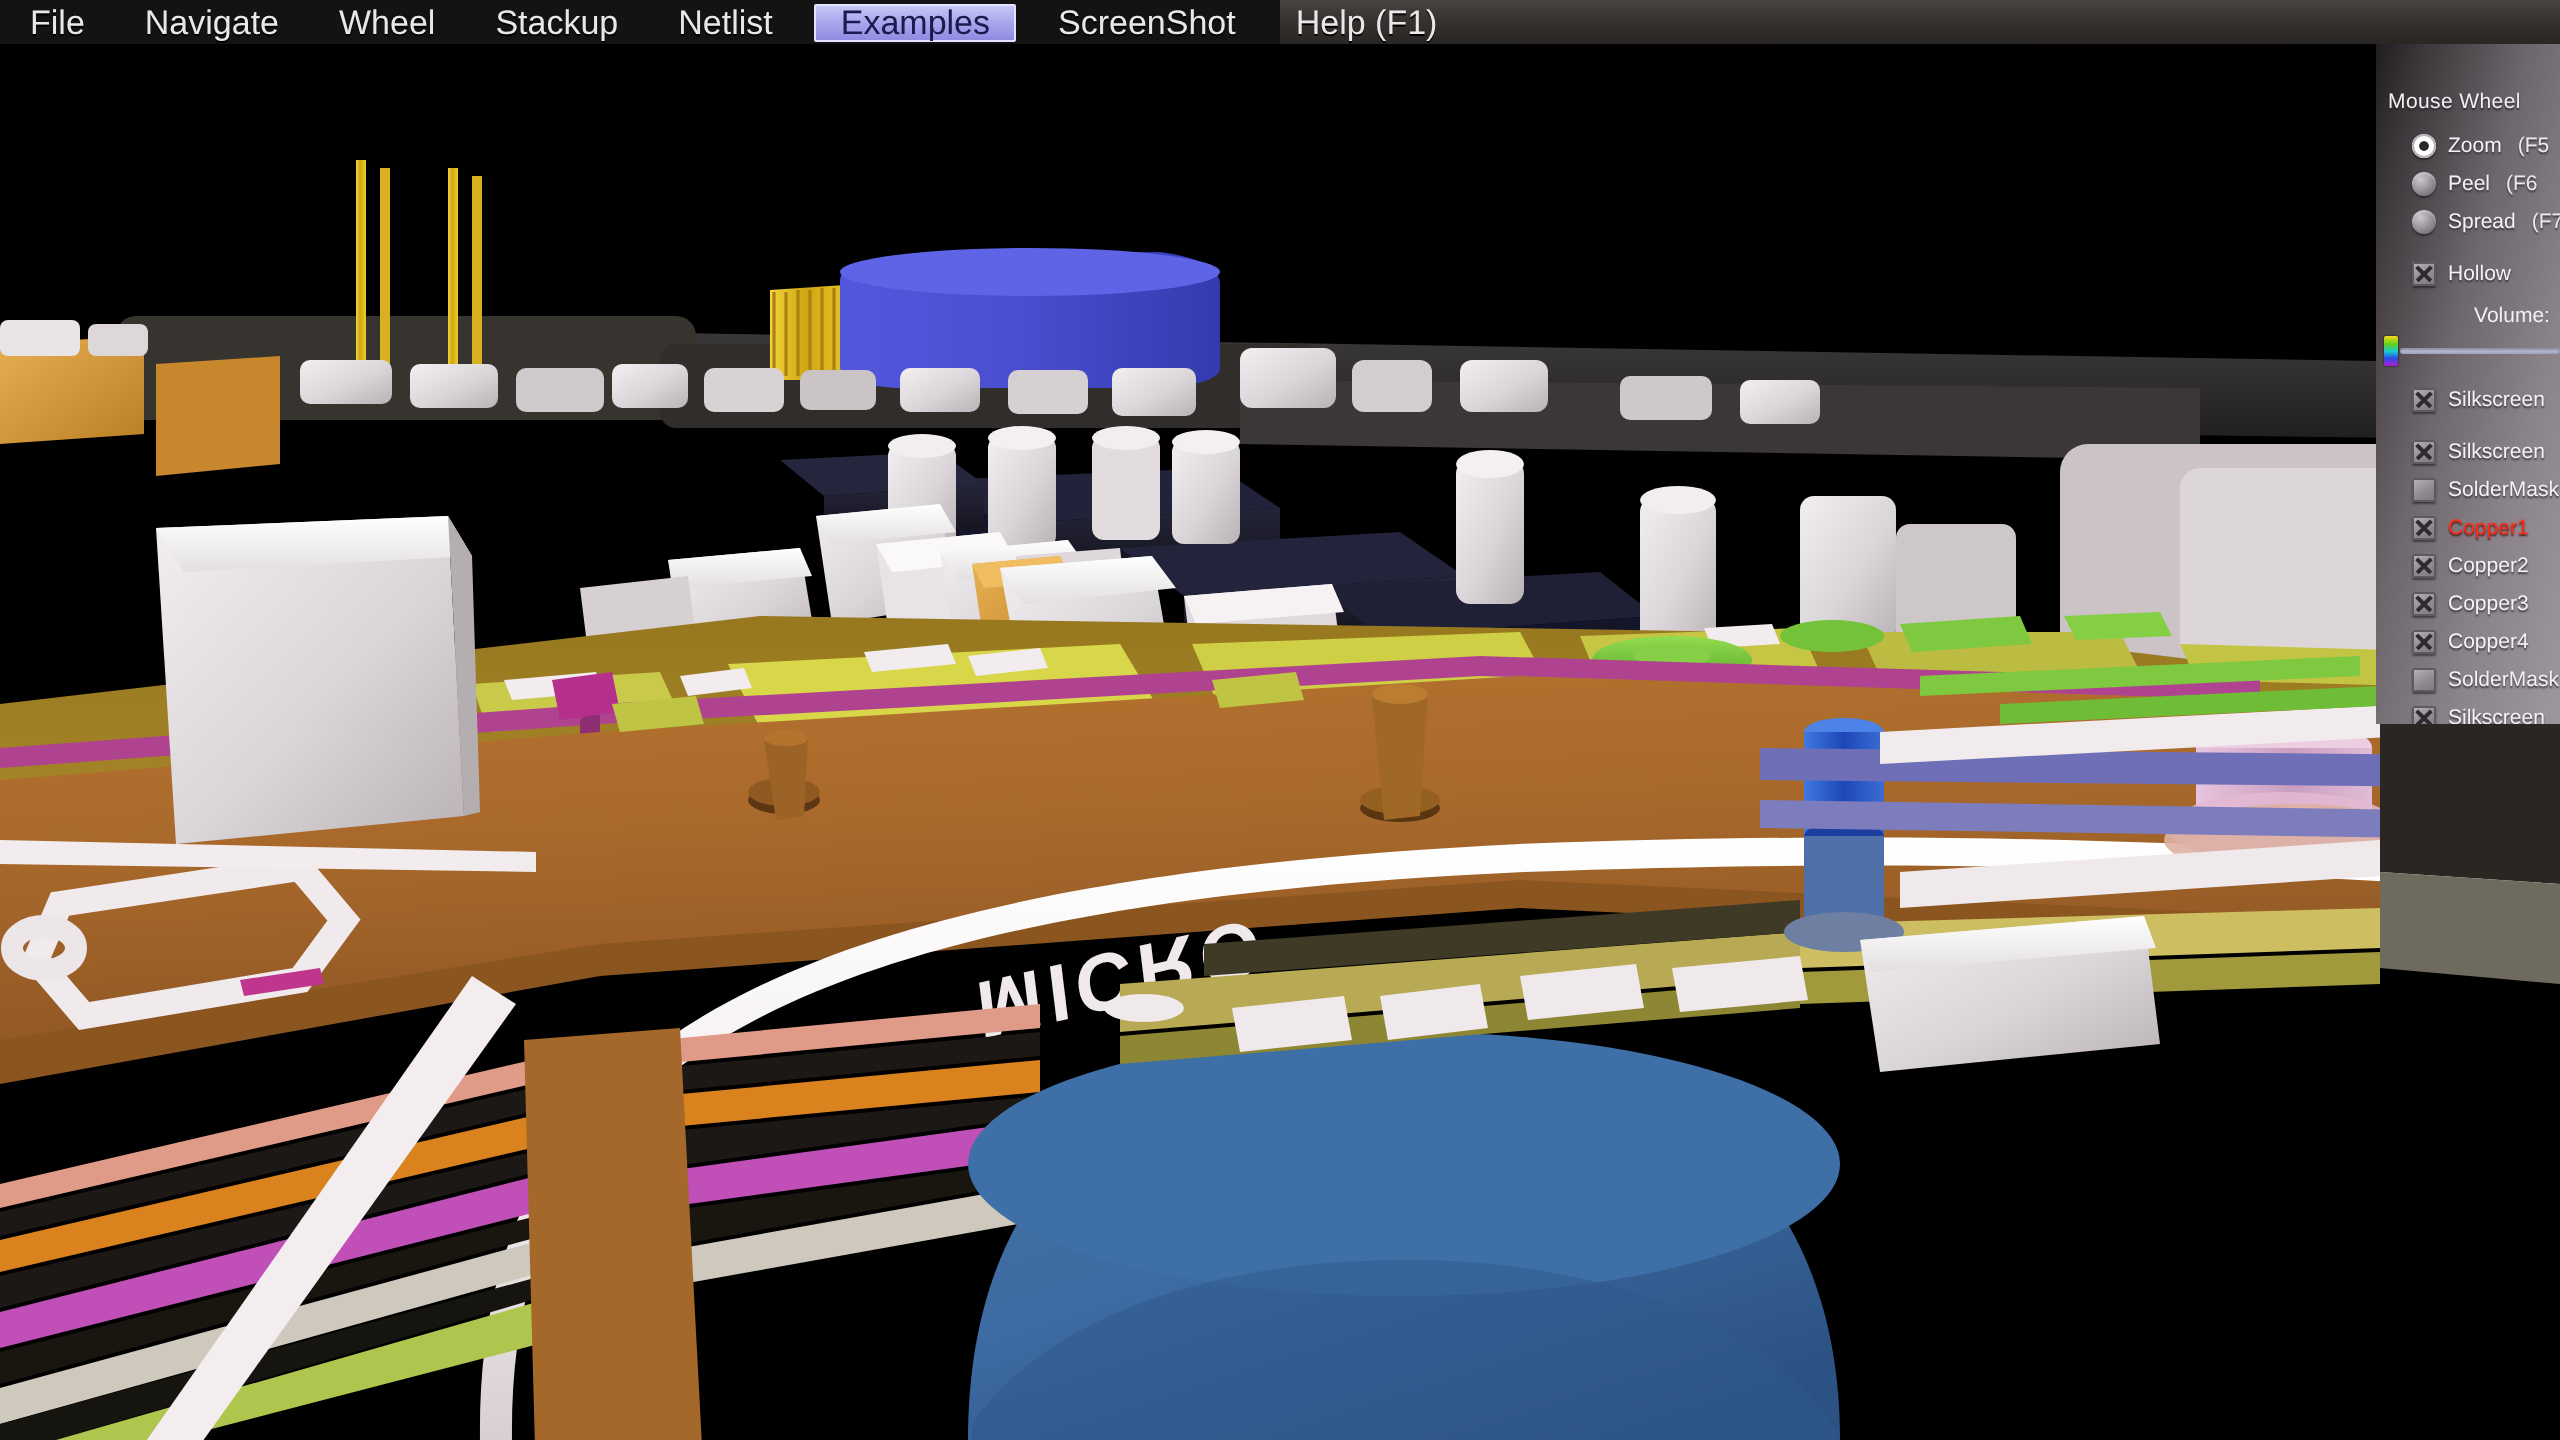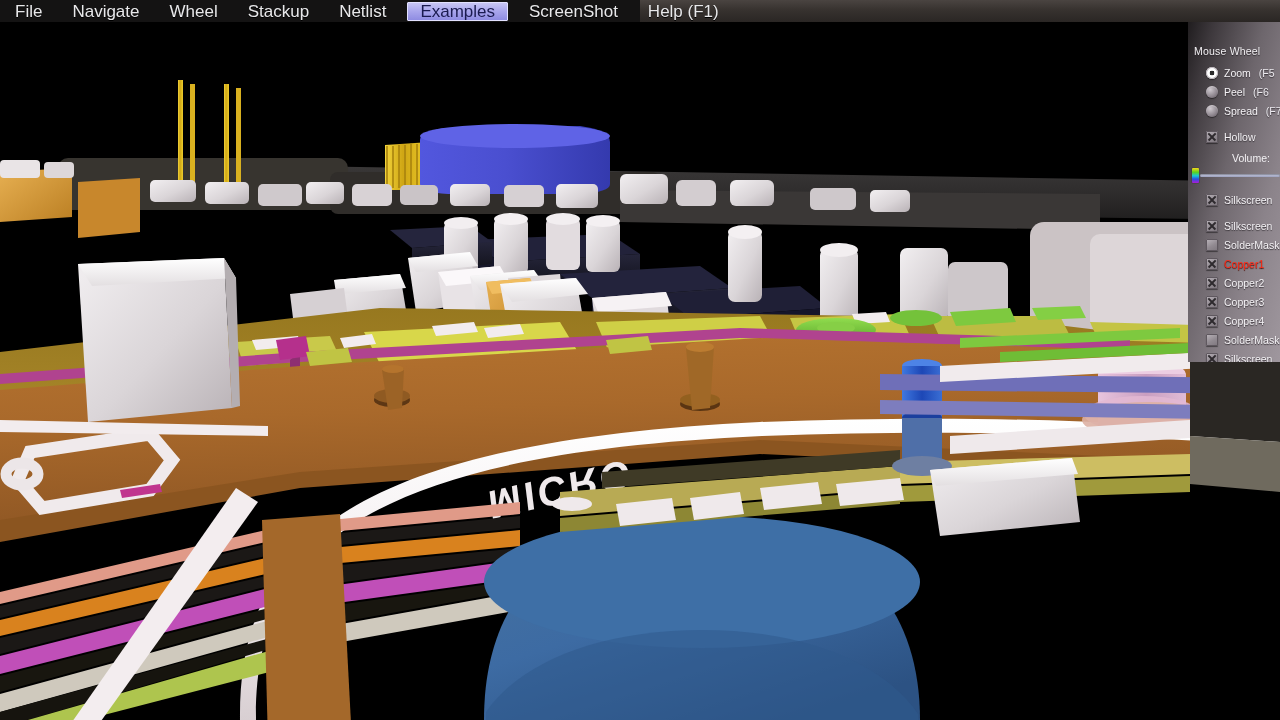--- a/index.html
+++ b/index.html
@@ -52,21 +52,21 @@
   .cbox.on::before{transform:rotate(45deg);}
   .cbox.on::after{transform:rotate(-45deg);}
 
   .vol-wrap{display:flex;align-items:center;height:16px;padding-left:4px;}
   .vol-handle{width:7px;height:15px;flex:0 0 7px;border-radius:1px;
     background:linear-gradient(180deg,#f6d71a 0%,#5cd21a 28%,#19c9d6 52%,#2b4fe0 74%,#b21ad6 100%);
     box-shadow:0 0 1px #000;}
   .vol-track{flex:1;height:3px;margin-left:1px;border-radius:2px;
     background:linear-gradient(180deg,#cfd3e8 0%,#9ba0bd 100%);
     box-shadow:inset 0 1px 1px rgba(0,0,0,.3);}
-  .vol-label{color:#f2f0f3;font-size:10.5px;text-align:left;margin:6px 0 3px 0;padding-left:44px;}
+  .vol-label{color:#f2f0f3;font-size:10.5px;text-align:center;margin:6px 0 3px 0;padding-left:44px;}
   .gap{height:7px;}
 </style>
 </head>
 <body>
 
 <div id="app">
 
   <div id="viewport">
     <svg width="1280" height="698" viewBox="0 0 1280 698" style="display:block;position:absolute;left:0;top:0;">
       <defs>

